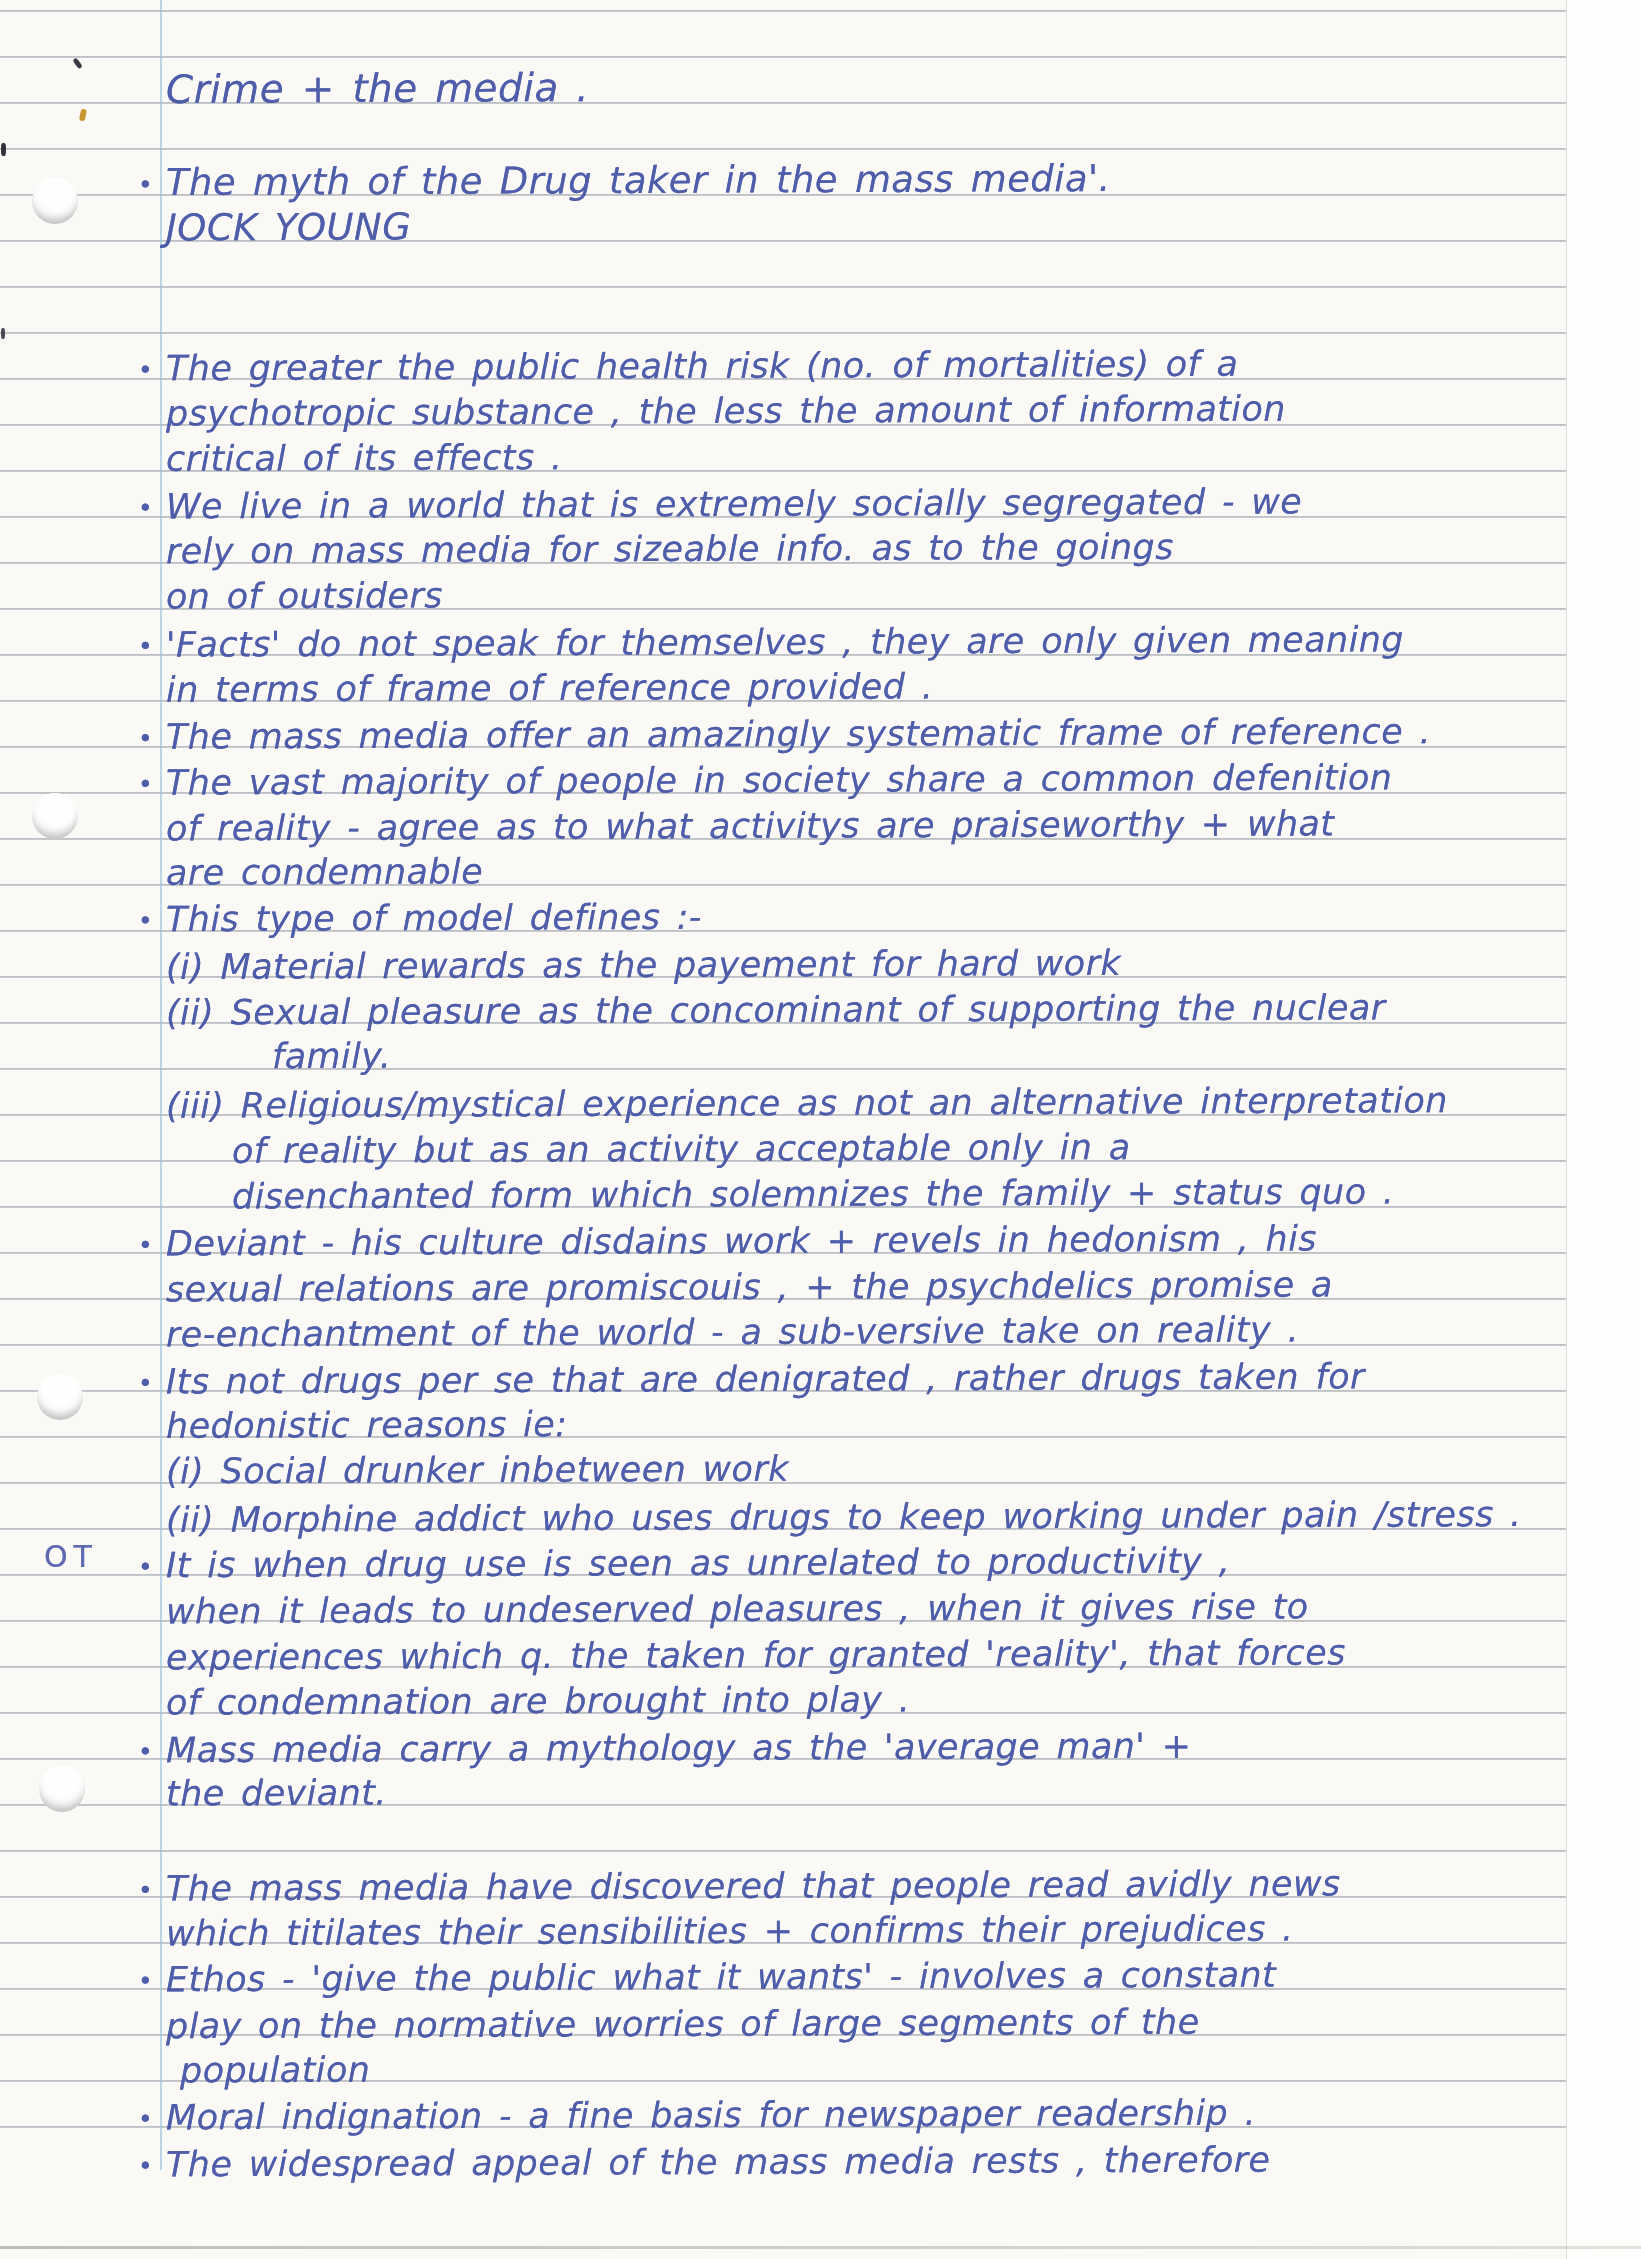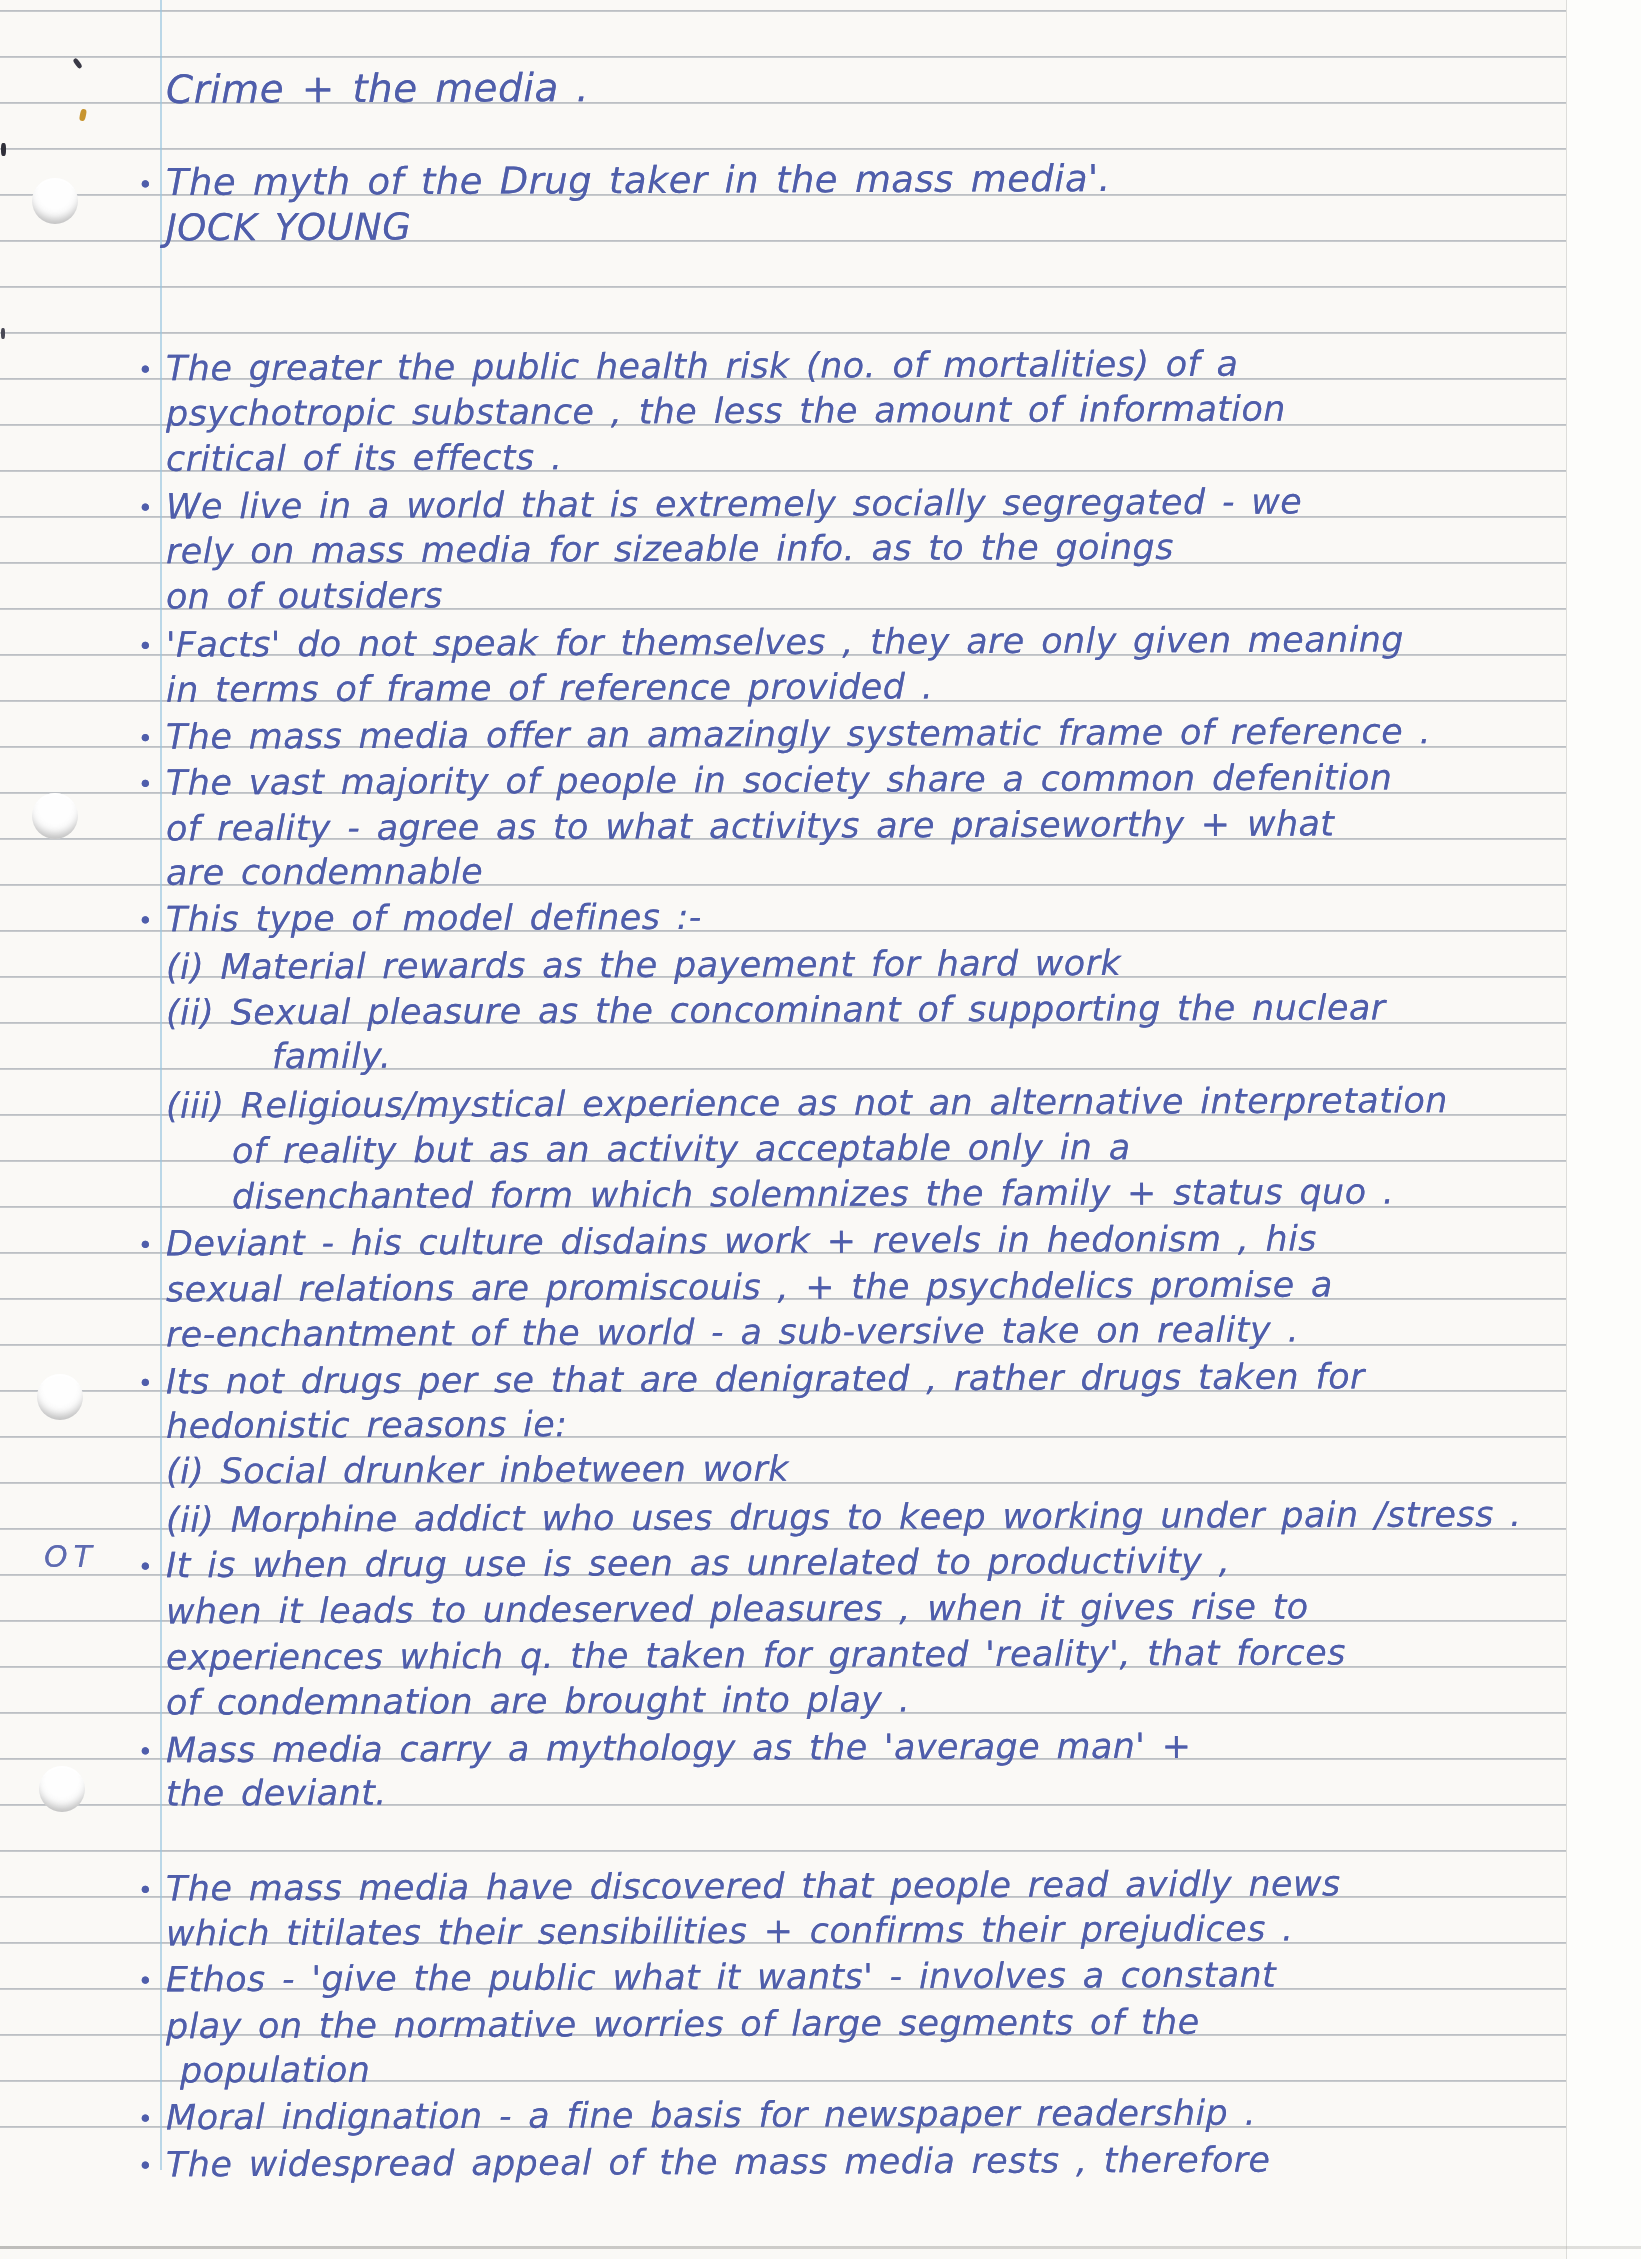--- a/index.html
+++ b/index.html
@@ -43,21 +43,21 @@
     text-shadow:0 0 0.6px rgba(67,83,166,0.8);
     opacity:0.93;
   }
   .hand-line .bullet{
     position:absolute;left:-28px;top:1.9px;
     font-size:25px;font-style:normal;
   }
   .margin-note{
     position:absolute;left:44px;top:1539px;
     font-family:"DejaVu Sans",sans-serif;
-    font-style:italic;font-size:30px;
+    font-size:30px;
     letter-spacing:5.8px;
     color:var(--ink,#4353a6);
     opacity:0.85;
     text-shadow:0 0 0.6px rgba(67,83,166,0.8);
     white-space:nowrap;
   }
   
   .hole{
     position:absolute;width:46px;height:46px;border-radius:50%;
     background:#fefefe;

